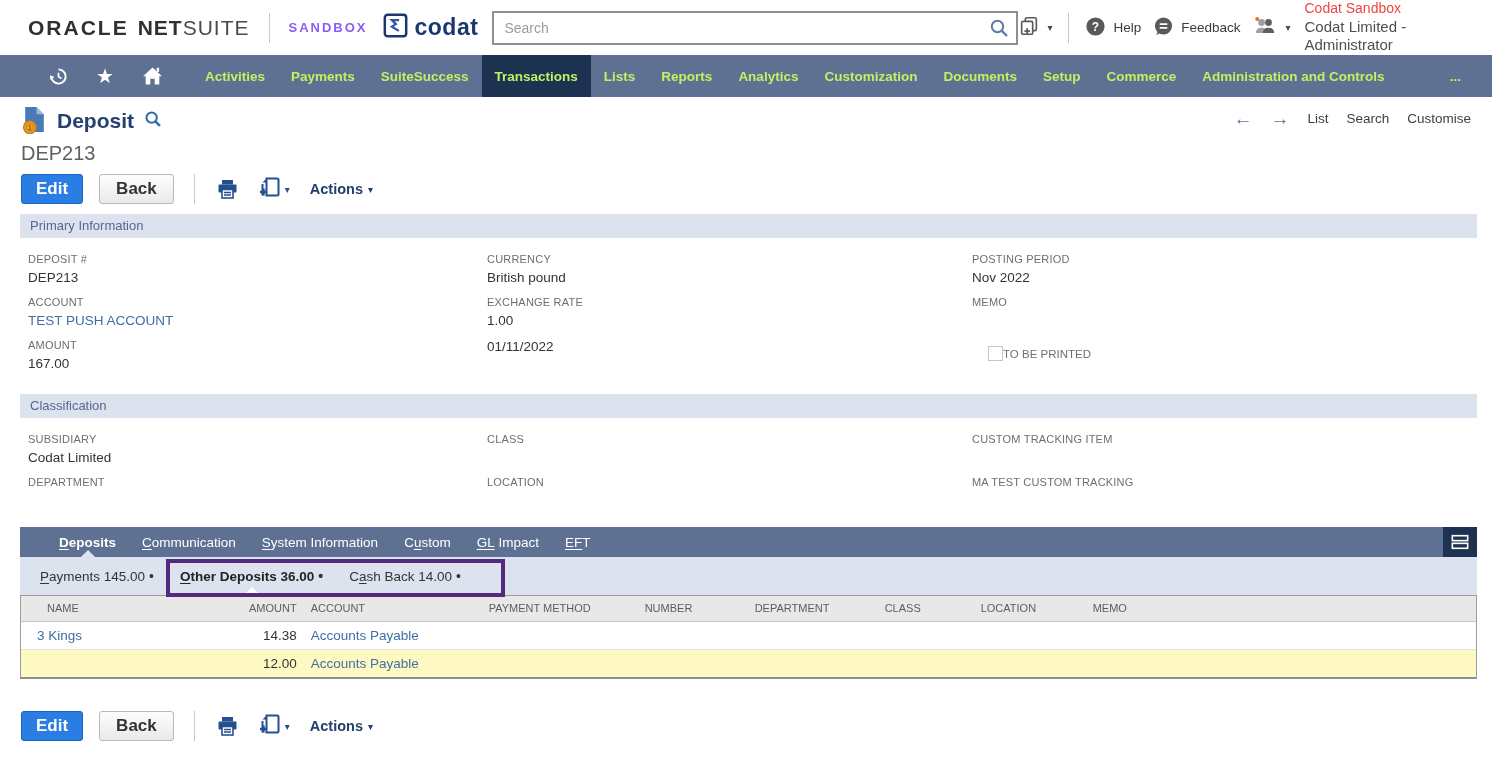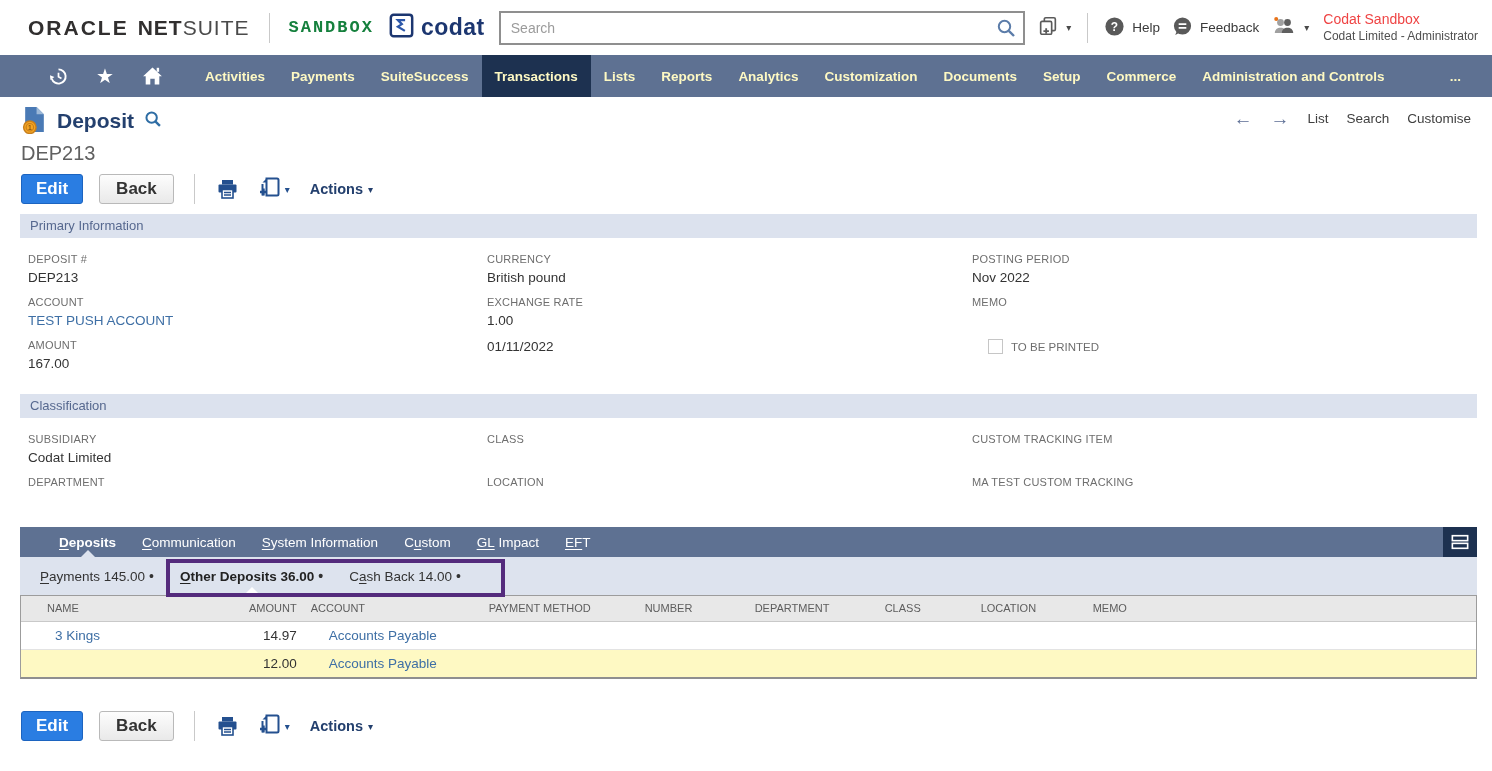--- a/index.html
+++ b/index.html
@@ -6,39 +6,39 @@
   html,body { width:1492px; height:771px; overflow:hidden; background:#fff;
     font-family:"Liberation Sans","DejaVu Sans",sans-serif; }
 
   
   .topbar { height:55px; display:flex; align-items:center; padding-left:28px; background:#fff; }
   .logo { display:flex; align-items:baseline; white-space:nowrap; }
   .logo .l1 { font-size:21px; font-weight:bold; color:#312f2f; letter-spacing:2px; }
   .logo .l2 { font-size:21px; font-weight:bold; color:#312f2f; letter-spacing:1px; margin-left:9px;}
   .logo .l3 { font-size:21px; font-weight:400; color:#4a4a4a; letter-spacing:1px; }
   .vdiv { width:1px; height:30px; background:#c9c9c9; margin:0 19px; flex:0 0 auto; }
-  .sandbox { color:#15803d; font-weight:bold; font-size:17px; letter-spacing:2px;font-family:Liberation Mono, monospace; }
+  .sandbox { color:#8b5cf6; font-weight:bold; font-size:13px; letter-spacing:2px; }
   .codat { display:flex; align-items:center; margin-left:14px; }
   .codat-text { font-size:23px; font-weight:bold; color:#1c3670; margin-left:6px; letter-spacing:.5px; }
   .searchwrap { position:relative; margin-left:14px; }
   .searchwrap input { width:526px; height:34px; border:2px solid #8f8f8f; padding:0 36px 0 10px;
     font-size:14px; color:#333; font-family:inherit; }
   .searchwrap input::placeholder { color:#9b9b9b; }
   .search-ic { position:absolute; right:8px; top:6px; }
   .top-right { margin-left:auto; display:flex; align-items:center; padding-right:14px; gap:12px; }
   .tr-item { display:flex; align-items:center; gap:7px; font-size:13.5px; color:#3a3a3a; cursor:pointer; }
   .caret { font-size:10px; color:#4a4a4a; }
   .acct { line-height:1.25; margin-left:2px; }
   .acct .a1 { font-size:14px; color:#ef4444; }
-  .acct .a2 { font-size:12px; color:#4f4f4f; }
+  .acct .a2 { font-size:15px; color:#4f4f4f; }
 
   
   .nav { height:42px; background:#5e7192; display:flex; align-items:stretch; padding-left:34px; }
   .nav-ic { display:flex; align-items:center; padding:0 13px; cursor:pointer; }
-  .nav-item { display:flex; align-items:center; padding:0 13px; color:#fef9c3; font-size:13.5px;
+  .nav-item { display:flex; align-items:center; padding:0 13px; color:#bef264; font-size:13.5px;
     font-weight:bold; cursor:pointer; white-space:nowrap; }
   .nav-item.active { background:#1d3150; }
   .nav-more { margin-left:auto; margin-right:18px; }
   .star-glyph { color:#fff; font-size:20px; }
 
   
   .pagehead { padding:9px 21px 0 21px; position:relative; }
   .title-row { display:flex; align-items:center; height:30px; gap:9px; }
   .page-title { font-size:21px; font-weight:bold; color:#24406e; }
   .head-links { position:absolute; right:21px; top:12px; display:flex; align-items:center; gap:18px; }
@@ -57,21 +57,21 @@
   .icbtn { display:flex; align-items:center; cursor:pointer; gap:2px; }
 
   
   .section-bar { margin:10px 15px 0 20px; background:#dce2ee; color:#56688f; font-weight:normal;
     font-size:13px; padding:4px 10px; height:24px; }
   .fields { display:grid; grid-template-columns:459px 485px 1fr; padding:15px 0 2px 28px; }
   .field { height:43px; }
   .flabel { font-size:11px; color:#6e6e6e; letter-spacing:.2px; margin-bottom:5px; }
   .fvalue { font-size:13.5px; color:#333; min-height:18px; }
   .fvalue.link { color:#3e6fa5; cursor:pointer; }
-  .cbrow { display:flex; align-items:center; gap:8px; margin-top:0;padding-left:16px; }
+  .cbrow { display:flex; align-items:center; gap:0; margin-top:7px;padding-left:16px; }
   .checkbox { width:15px; height:15px; border:1px solid #c6c6c6; background:#fff; cursor:pointer; }
   .cblabel { font-size:11.5px; color:#6e6e6e; }
 
   
   .tabbar { margin:8px 15px 0 20px; height:30px; background:#5e7192; display:flex; align-items:stretch;
     padding-left:26px; position:relative; }
   .tab { display:flex; align-items:center; padding:0 13px; color:#fff; font-size:13.5px; cursor:pointer;
     position:relative; white-space:pre; }
   .tab.active { font-weight:bold; }
   .tab.active::after { content:""; position:absolute; bottom:0; left:50%; margin-left:-7px;
@@ -95,21 +95,21 @@
   .tablewrap { margin:0 15px 0 20px; border:1px solid #9c9c9c; border-bottom:2px solid #8f8f8f; }
   table { width:100%; border-collapse:collapse; }
   th { background:#e8e8e8; font-size:11px; color:#5d5d5d; font-weight:normal; text-align:left;
     height:25px; padding:0 0 0 8px; border-bottom:1px solid #c9c9c9; white-space:nowrap; }
   th.first { padding-left:26px; }
   th.num, td.num { text-align:right; padding-right:6px; }
   td { height:28px; font-size:13.5px; color:#333; padding:0 0 0 8px; border-bottom:1px solid #e3e3e3; }
   td.first { padding-left:16px; }
   tr.alt td { background:#fef9c3; }
   tr:last-child td { border-bottom:none; }
-  td .cell-link { color:#3e6fa5; cursor:pointer;margin-left:18px; }
+  td .cell-link { color:#3e6fa5; cursor:pointer; }
 
   .footer-actions { margin:32px 0 0 21px; }
 </style>
 </head>
 <body>
 
 <div class="topbar">
   <div class="logo">
     <span class="l1">ORACLE</span>
     <span class="l2">NET</span>
@@ -398,21 +398,21 @@
         <th>NUMBER</th>
         <th>DEPARTMENT</th>
         <th>CLASS</th>
         <th>LOCATION</th>
         <th>MEMO</th>
       </tr>
     </thead>
     <tbody>
       <tr>
         <td class="first"><span class="cell-link">3 Kings</span></td>
-        <td class="num">14.97</td>
+        <td class="num">14.38</td>
         <td><span class="cell-link">Accounts Payable</span></td>
         <td></td>
         <td></td>
         <td></td>
         <td></td>
         <td></td>
         <td></td>
       </tr>
       <tr class="alt">
         <td class="first"><span class="cell-link"></span></td>

